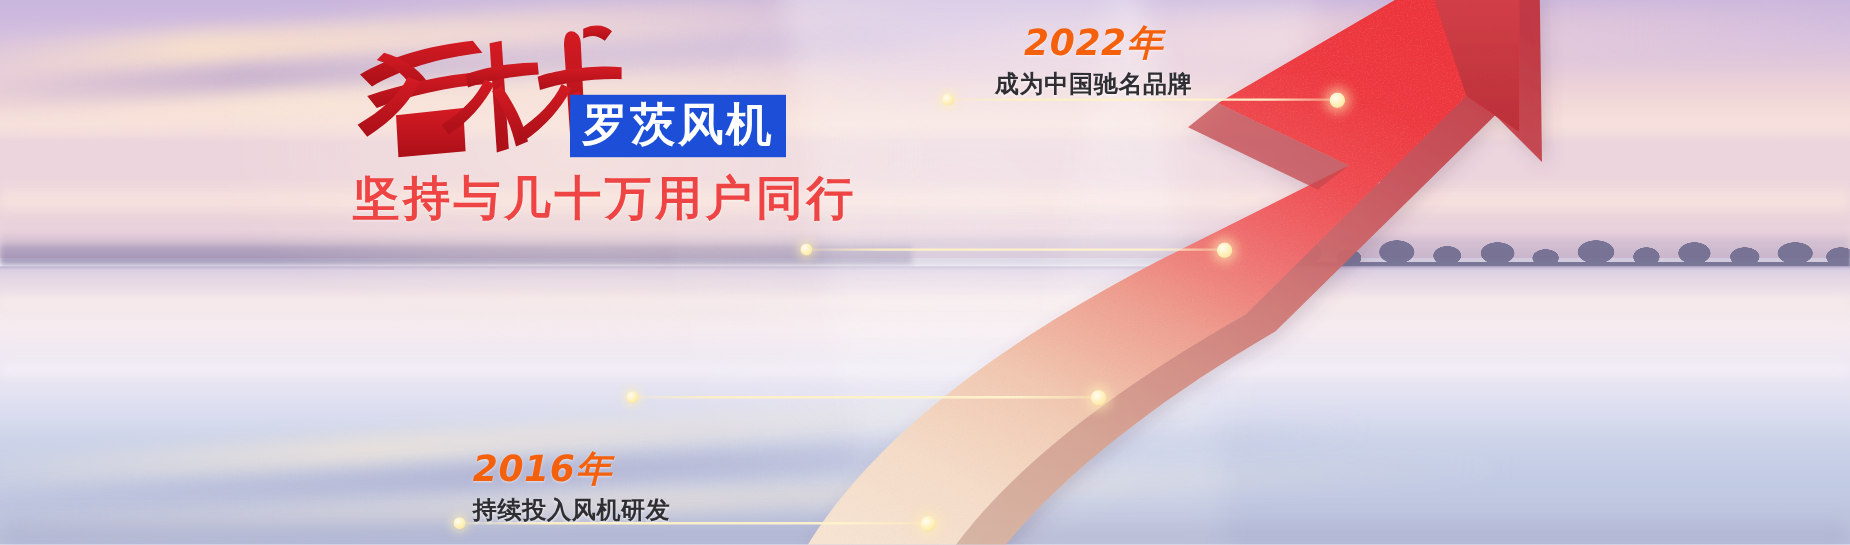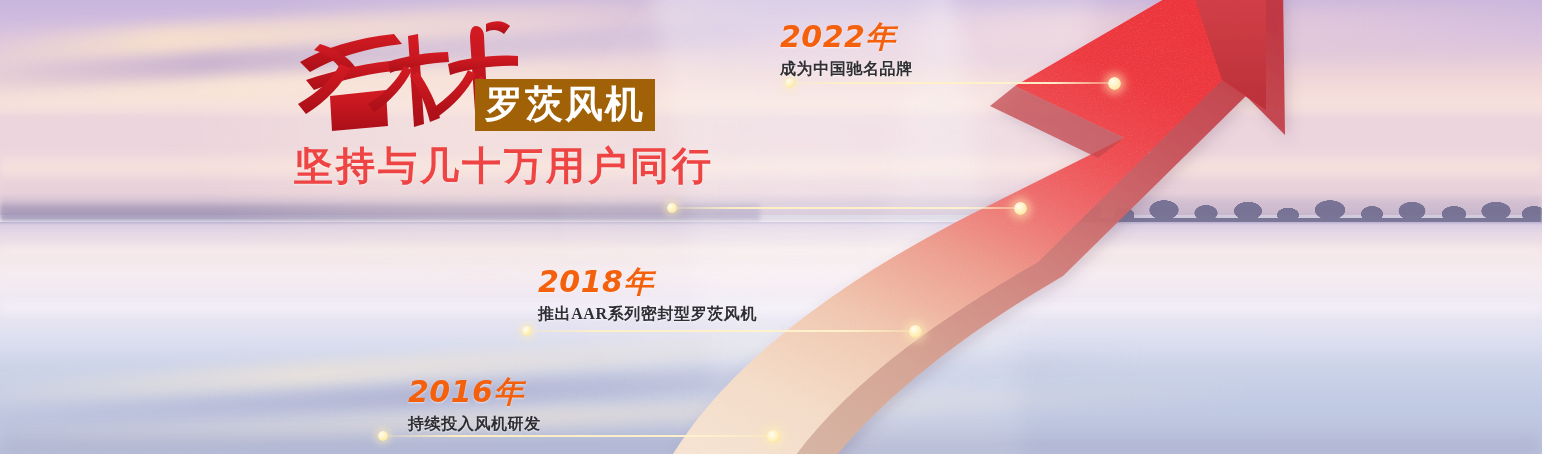--- a/index.html
+++ b/index.html
@@ -204,35 +204,35 @@
   .ms .year{
     font-family:"DejaVu Sans","Liberation Sans",sans-serif;
     font-style:italic;font-weight:bold;
     font-size:30px;color:#f4600c;
     letter-spacing:.5px;line-height:1;
     text-shadow:0 1px 2px rgba(255,255,255,.55);
     white-space:nowrap;
   }
   .ms .desc{
     margin-top:9px;
-    font-family:Liberation Serif, serif;
-    font-weight:bold;font-size:16px;color:#2e2e33;
+    font-family:Liberation Sans, sans-serif;
+    font-weight:bold;font-size:20px;color:#2e2e33;
     letter-spacing:.6px;line-height:1;white-space:nowrap;
     text-shadow:0 1px 2px rgba(255,255,255,.6);
   }
 
   
   .logo-block{position:absolute;left:290px;top:18px;width:400px;height:190px;}
 
   .calli{
     position:absolute;left:0;top:0;width:235px;height:120px;
   }
   .brand-box{
     position:absolute;left:185px;top:61px;
-    background:#a16207;
+    background:#1d4ed8;
     padding:6px 10px 8px 10px;
     display:flex;align-items:center;justify-content:center;
   }
   .brand-box span{
     font-family:"DejaVu Sans","Liberation Sans",sans-serif;
     font-weight:bold;font-size:38px;color:#ffffff;
     letter-spacing:2px;line-height:1;white-space:nowrap;
   }
   .slogan{
     position:absolute;left:4px;top:128px;
@@ -419,29 +419,25 @@
     <div class="dot-s"></div>
     <div class="dot-e"></div>
   </div>
 
   <div class="conn" style="left:383px;top:435px;width:390px;">
     <div class="line"></div>
     <div class="dot-s"></div>
     <div class="dot-e"></div>
   </div>
 
-  <div class="ms" style="left:780px;top:22px;">
+  <div class="ms" style="left:829px;top:22px;text-align:center;">
     <div class="year">2022年</div>
     <div class="desc">成为中国驰名品牌</div>
   </div>
 
 
-  <div class="ms" style="left:538px;top:267px;">
-    <div class="year">2018年</div>
-    <div class="desc">推出AAR系列密封型罗茨风机</div>
-  </div>
-
-  <div class="ms" style="left:394px;top:377px;margin-left:14px;">
+
+  <div class="ms" style="left:394px;top:377px;">
     <div class="year">2016年</div>
     <div class="desc">持续投入风机研发</div>
   </div>
 
 </div>
 
 </body></html>

